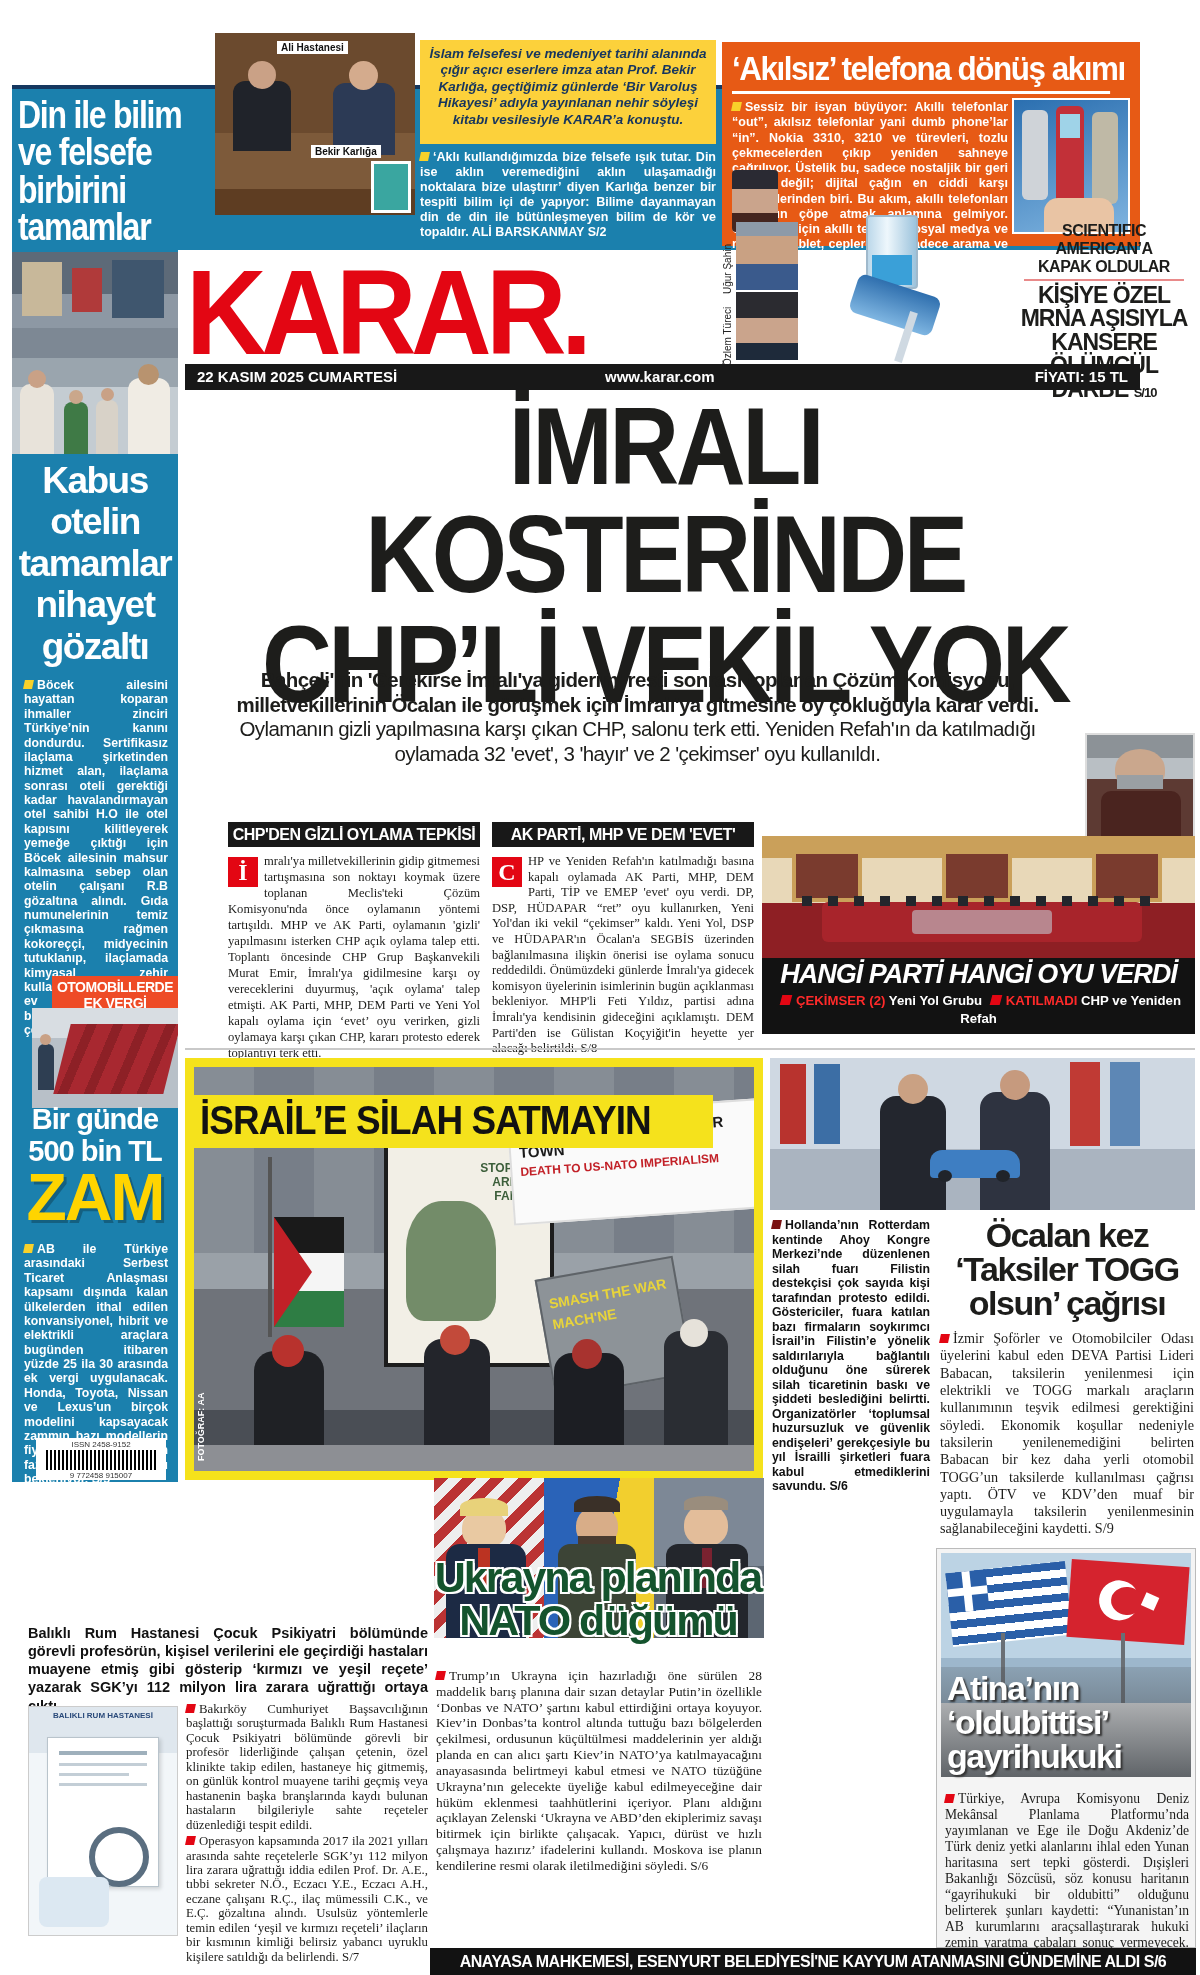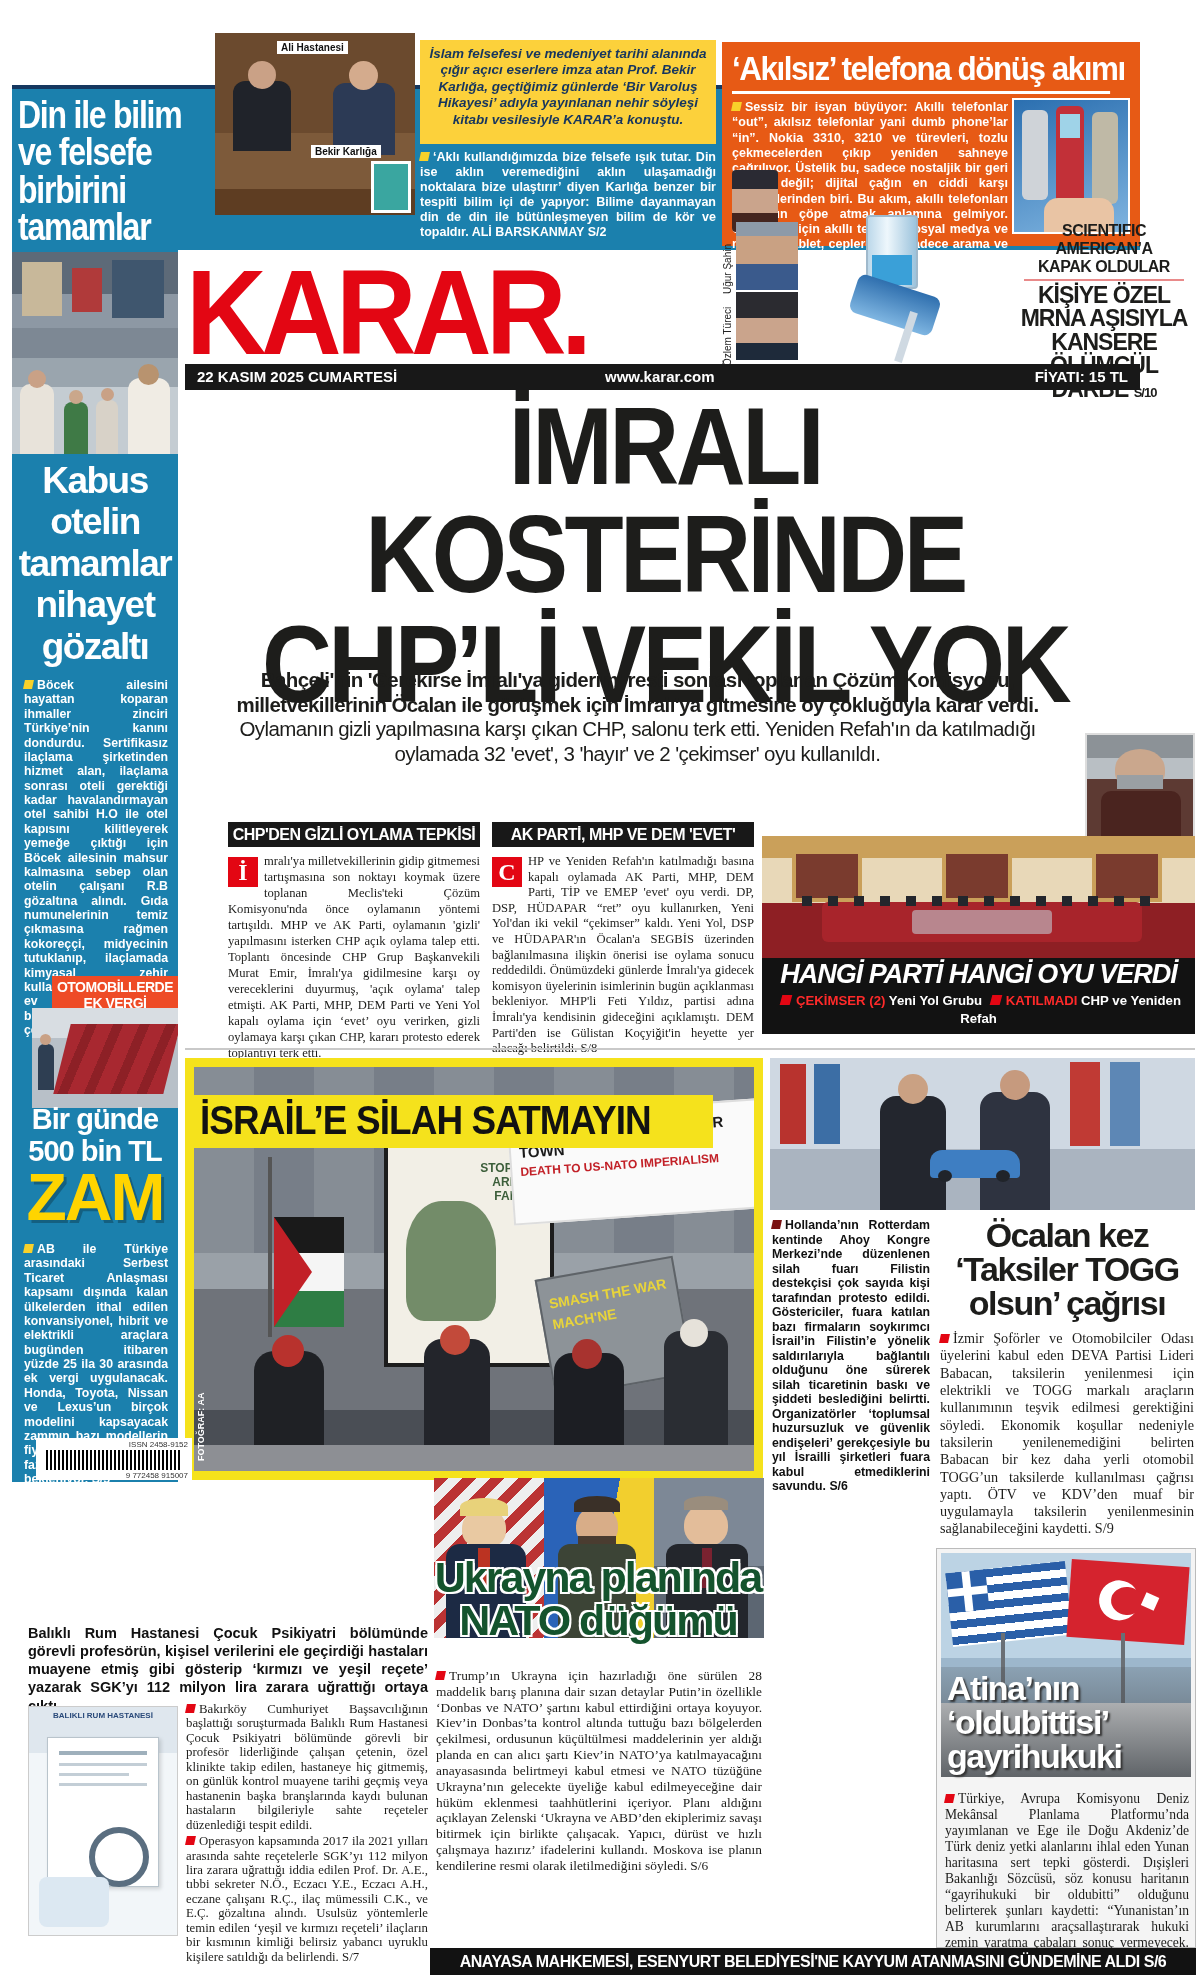--- a/index.html
+++ b/index.html
@@ -315,21 +315,21 @@
   <div class="abs white b center" style="left:12px;top:1104px;width:166px;font-size:29px;line-height:1.1;letter-spacing:-1px">
     <div>Bir günde</div>
     <div>500 bin TL</div>
   </div>
   <div class="abs b center" style="left:12px;top:1164px;width:166px;font-size:66px;line-height:1;color:#ffd400;letter-spacing:-2px;text-shadow:3px 3px 0 rgba(0,0,0,.25)">ZAM</div>
 
   <div class="abs white b just" style="left:24px;top:1242px;width:144px;font-size:12.3px;line-height:1.17">
     <span class="bul y"></span><span>AB ile Türkiye arasındaki Serbest Ticaret Anlaşması kapsamı dışında kalan ülkelerden ithal edilen konvansiyonel, hibrit ve elektrikli araçlara bugünden itibaren yüzde 25 ila 30 arasında ek vergi uygulanacak. Honda, Toyota, Nissan ve Lexus’un birçok modelini kapsayacak zammın bazı modellerin fiyatını 500 bin TL’den fazla artırması bekleniyor. S/5</span>
   </div>
 
-  <div class="abs" style="left:36px;top:1438px;width:156px;height:42px;background:#fff;padding:2px 4px;text-align:right">
+  <div class="abs" style="left:36px;top:1438px;width:130px;height:42px;background:#fff;padding:2px 4px;text-align:center">
     <div style="font-size:8px;color:#333">ISSN 2458-9152</div>
     <div class="barcode" style="height:20px;margin:1px 6px"></div>
     <div style="font-size:8px;color:#333">9 772458 915007</div>
   </div>
 
   <div class="abs b just" style="left:28px;top:1624px;width:400px;font-size:14.5px;line-height:1.25;color:#111">Balıklı Rum Hastanesi Çocuk Psikiyatri bölümünde görevli profesörün, kişisel verilerini ele geçirdiği hastaları muayene etmiş gibi gösterip ‘kırmızı ve yeşil reçete’ yazarak SGK’yı 112 milyon lira zarara uğrattığı ortaya çıktı.</div>
 
   <div class="abs" style="left:28px;top:1706px;width:150px;height:230px;background:linear-gradient(180deg,#dfe7ee 0 20%,#f2f6f9 20%);border:1px solid #ccc;overflow:hidden">
     <div class="center b" style="font-size:8px;color:#2a4a7a;padding-top:4px">BALIKLI RUM HASTANESİ</div>
     <div class="abs" style="left:18px;top:30px;width:112px;height:150px;background:#fff;border:1px solid #b9c4cc;box-shadow:2px 2px 4px rgba(0,0,0,.15)"></div>

